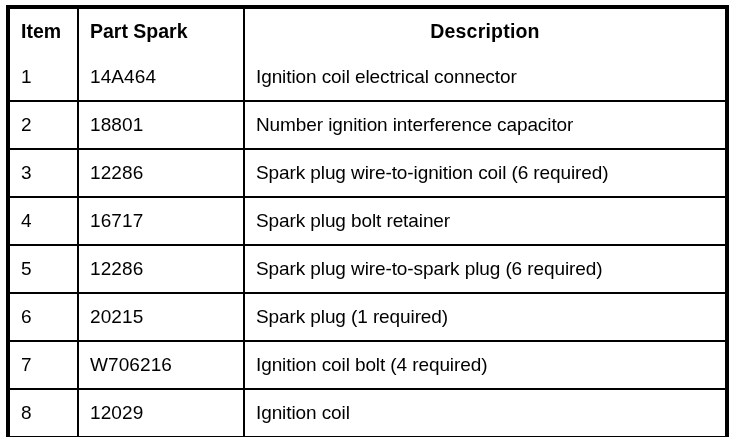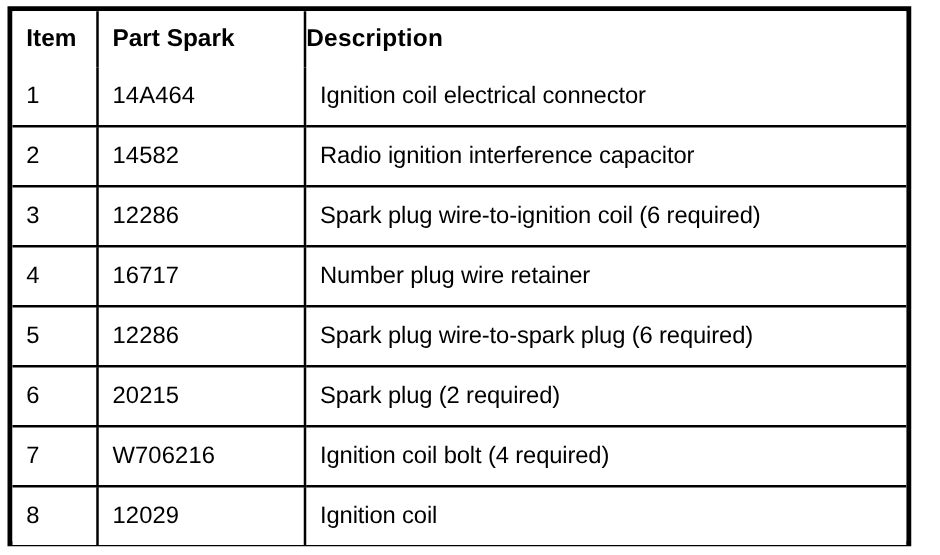--- a/index.html
+++ b/index.html
@@ -63,21 +63,21 @@
   table.parts-table tr:last-child > th,
   table.parts-table tr:last-child > td {
     border-bottom: none;
   }
   table.parts-table thead th {
     font-weight: bold;
     font-size: 19.5px;
     height: 45px;
   }
   table.parts-table thead th.head-desc {
-    text-align: left;
+    text-align: center;
     padding-left: 0;
     letter-spacing: 0.2px;
   }
   table.parts-table tbody td {
     height: 46px;
   }
   td.cell-item { letter-spacing: 0.1px; }
   td.cell-part { letter-spacing: 0.1px; }
   td.cell-desc { letter-spacing: -0.1px; }
 </style>
@@ -100,42 +100,42 @@
         </tr>
       </thead>
       <tbody>
         <tr>
           <td class="cell-item">1</td>
           <td class="cell-part">14A464</td>
           <td class="cell-desc">Ignition coil electrical connector</td>
         </tr>
         <tr>
           <td class="cell-item">2</td>
-          <td class="cell-part">14582</td>
-          <td class="cell-desc">Radio ignition interference capacitor</td>
+          <td class="cell-part">18801</td>
+          <td class="cell-desc">Number ignition interference capacitor</td>
         </tr>
         <tr>
           <td class="cell-item">3</td>
           <td class="cell-part">12286</td>
           <td class="cell-desc">Spark plug wire-to-ignition coil (6 required)</td>
         </tr>
         <tr>
           <td class="cell-item">4</td>
           <td class="cell-part">16717</td>
-          <td class="cell-desc">Number plug wire retainer</td>
+          <td class="cell-desc">Spark plug bolt retainer</td>
         </tr>
         <tr>
           <td class="cell-item">5</td>
           <td class="cell-part">12286</td>
           <td class="cell-desc">Spark plug wire-to-spark plug (6 required)</td>
         </tr>
         <tr>
           <td class="cell-item">6</td>
           <td class="cell-part">20215</td>
-          <td class="cell-desc">Spark plug (2 required)</td>
+          <td class="cell-desc">Spark plug (1 required)</td>
         </tr>
         <tr>
           <td class="cell-item">7</td>
           <td class="cell-part">W706216</td>
           <td class="cell-desc">Ignition coil bolt (4 required)</td>
         </tr>
         <tr>
           <td class="cell-item">8</td>
           <td class="cell-part">12029</td>
           <td class="cell-desc">Ignition coil</td>

